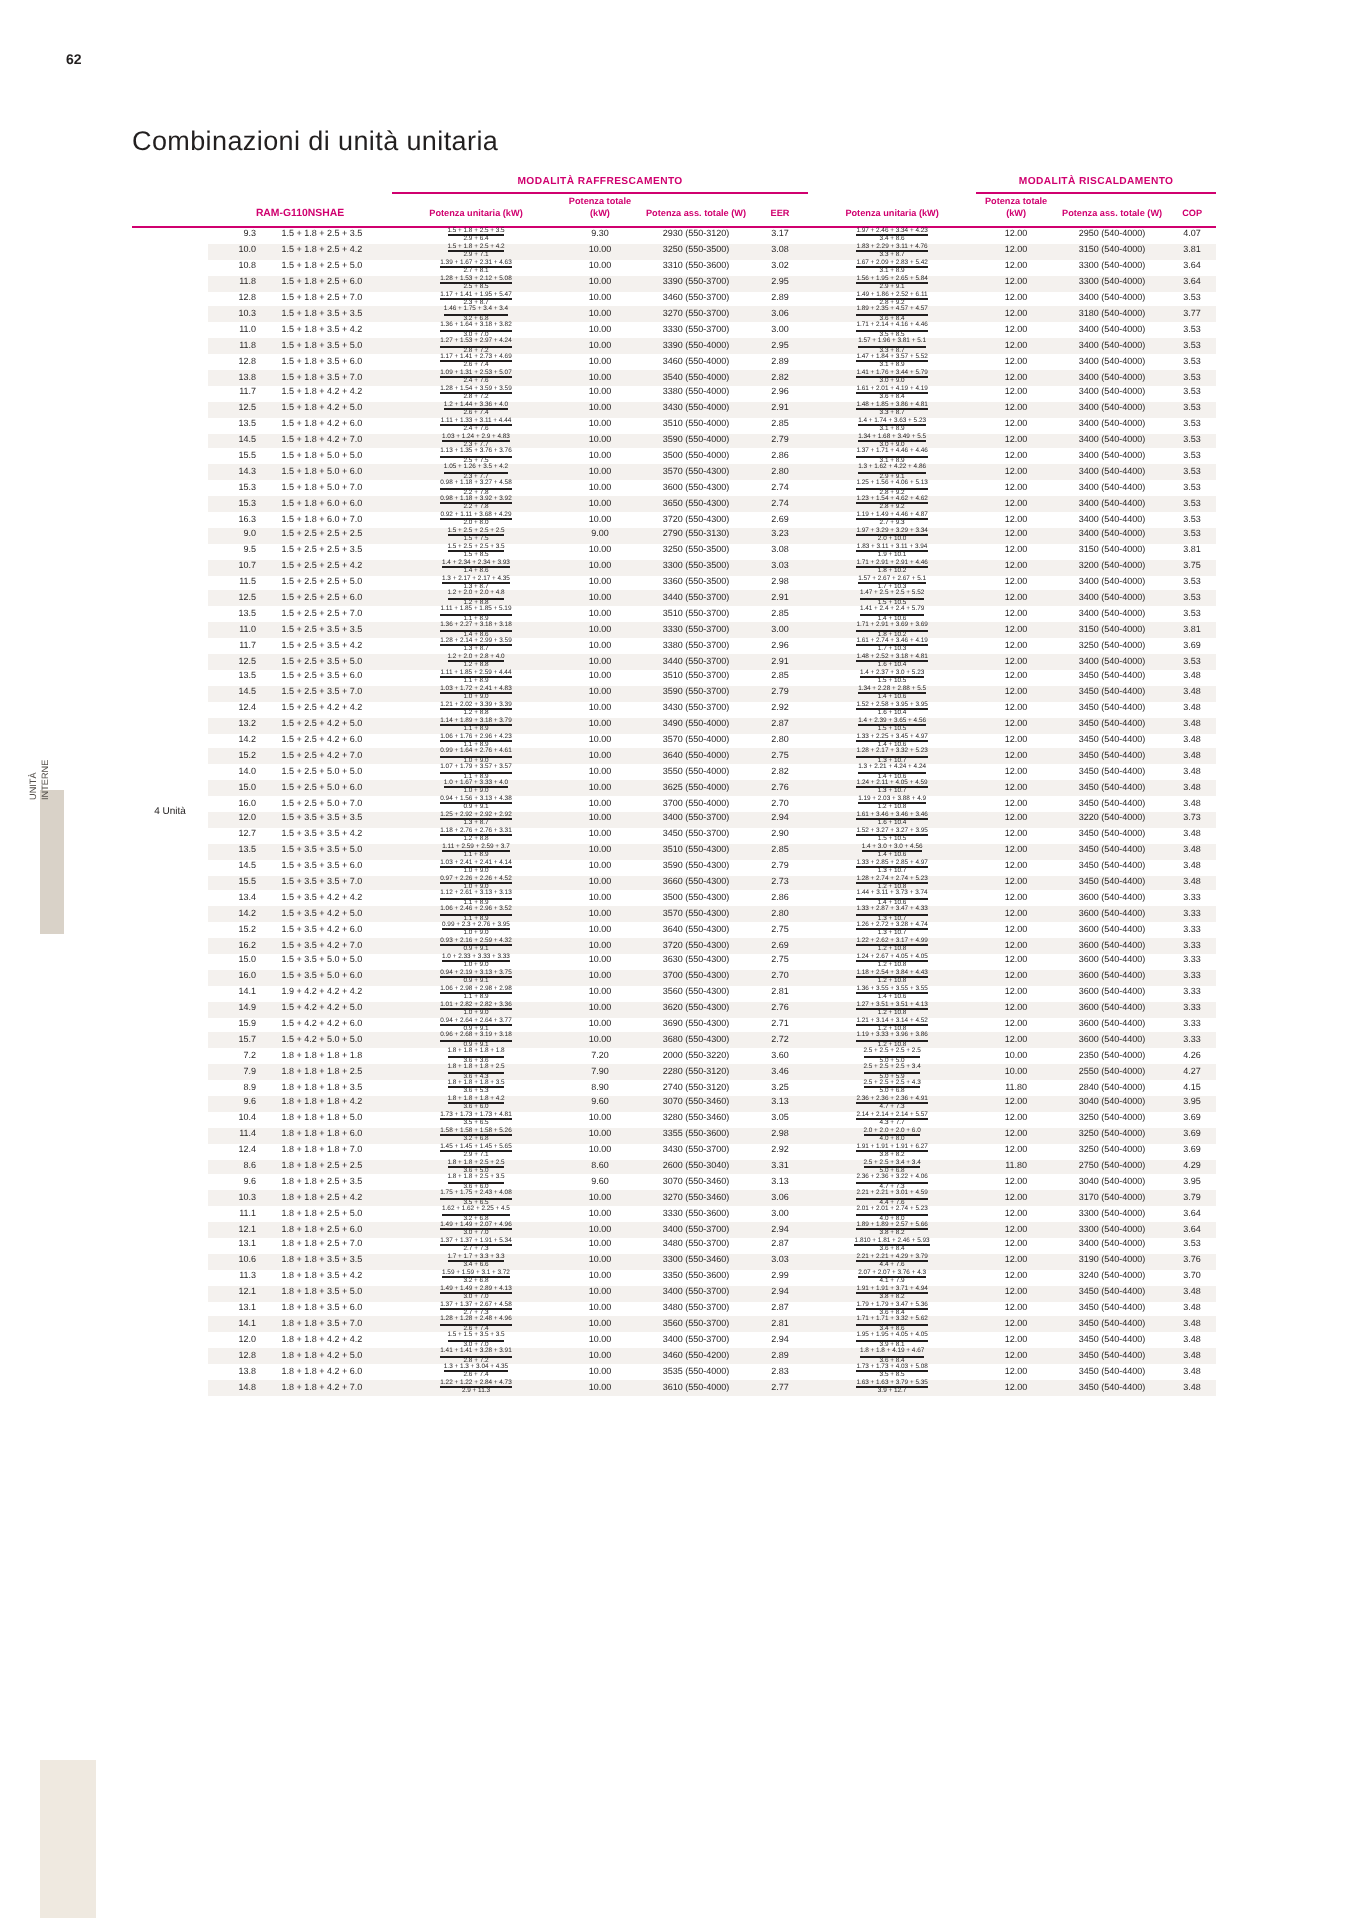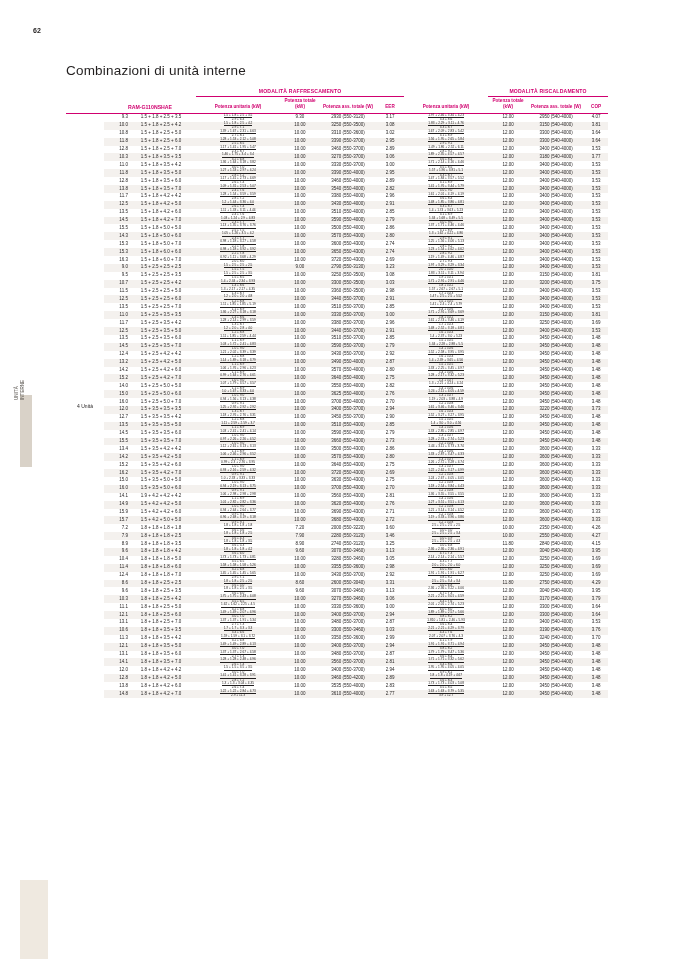--- a/index.html
+++ b/index.html
@@ -77,21 +77,21 @@
   .fr .n{display:block;font-size:3.2px;}
   .fr .d{display:block;font-size:3.2px;border-top:.4px solid #221f1f;}
   .pu{display:inline-block;}
   .pu .lead{font-size:4.5px;}
   .band-sep td{border-top:1px solid #d0006f;}
 </style>
 </head>
 <body>
 
 <div class="page-number">62</div>
-<div class="page-title">Combinazioni di unità interne</div>
+<div class="page-title">Combinazioni di unità unitaria</div>
 
 <div class="side-band"></div>
 <div class="side-tab"></div>
 <div class="side-tab-text">
   <span>UNITÀ</span>
   <span>INTERNE</span>
 </div>
 
 <div class="tbl-wrap">
 <table>

